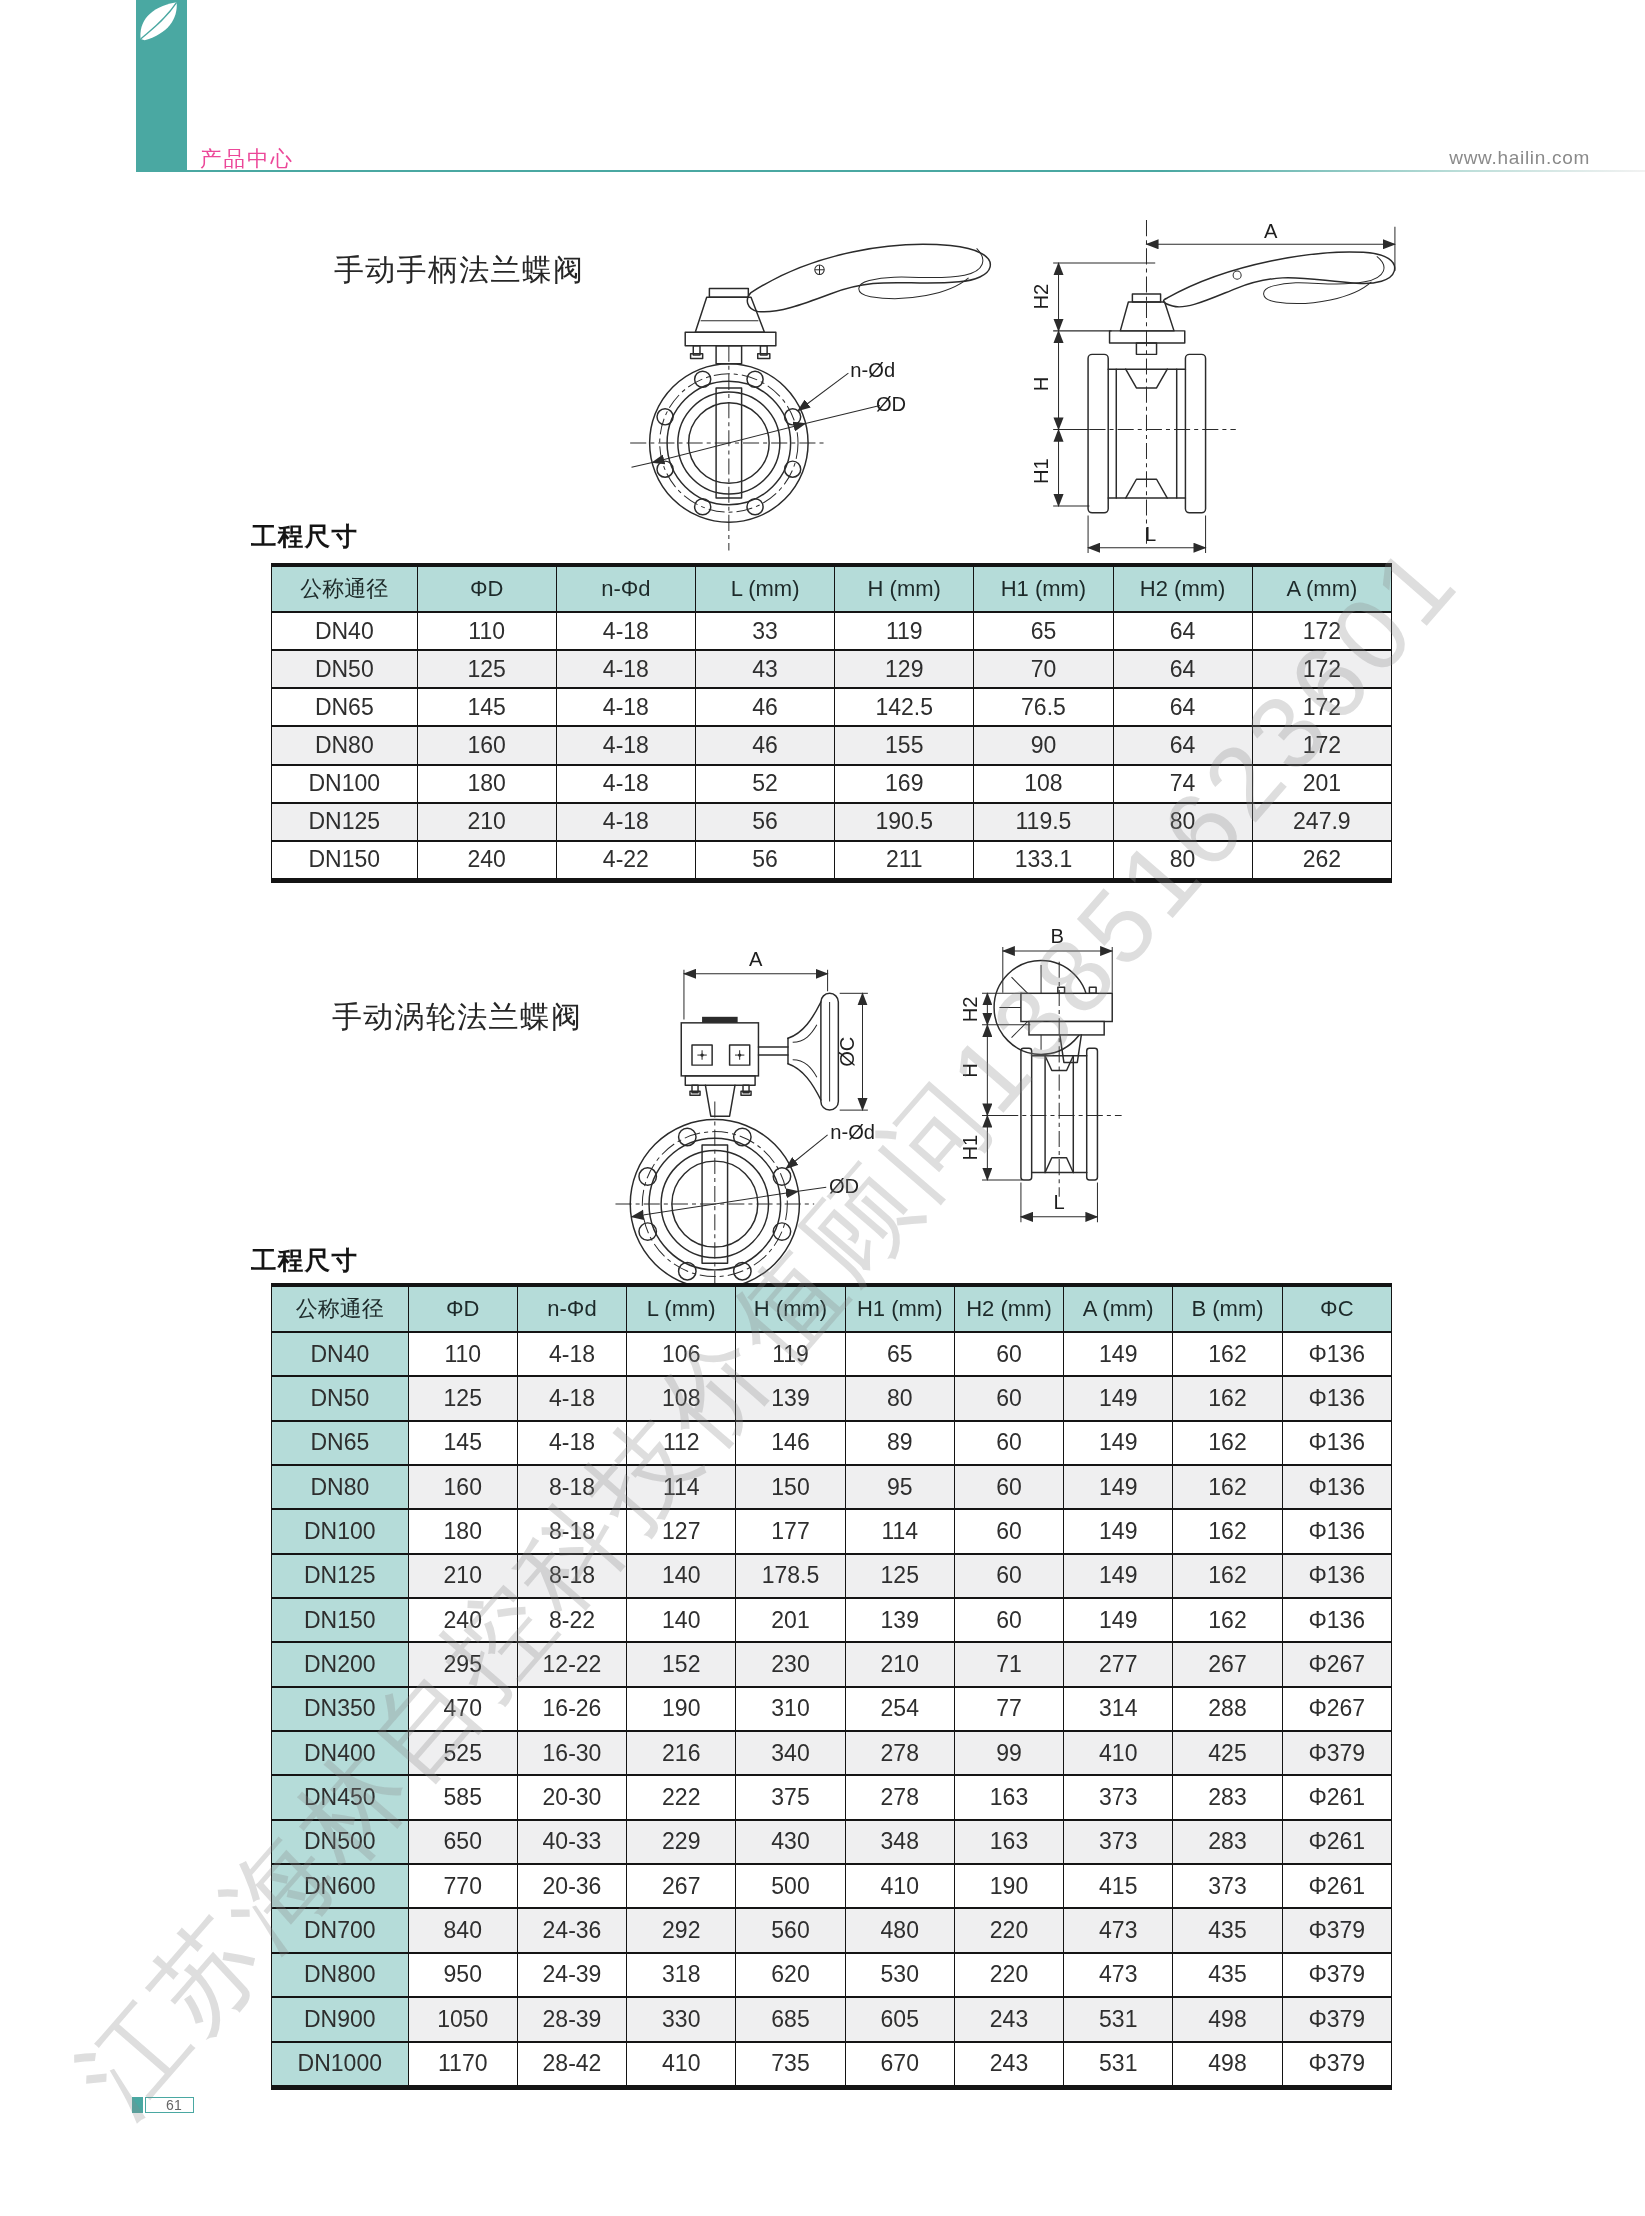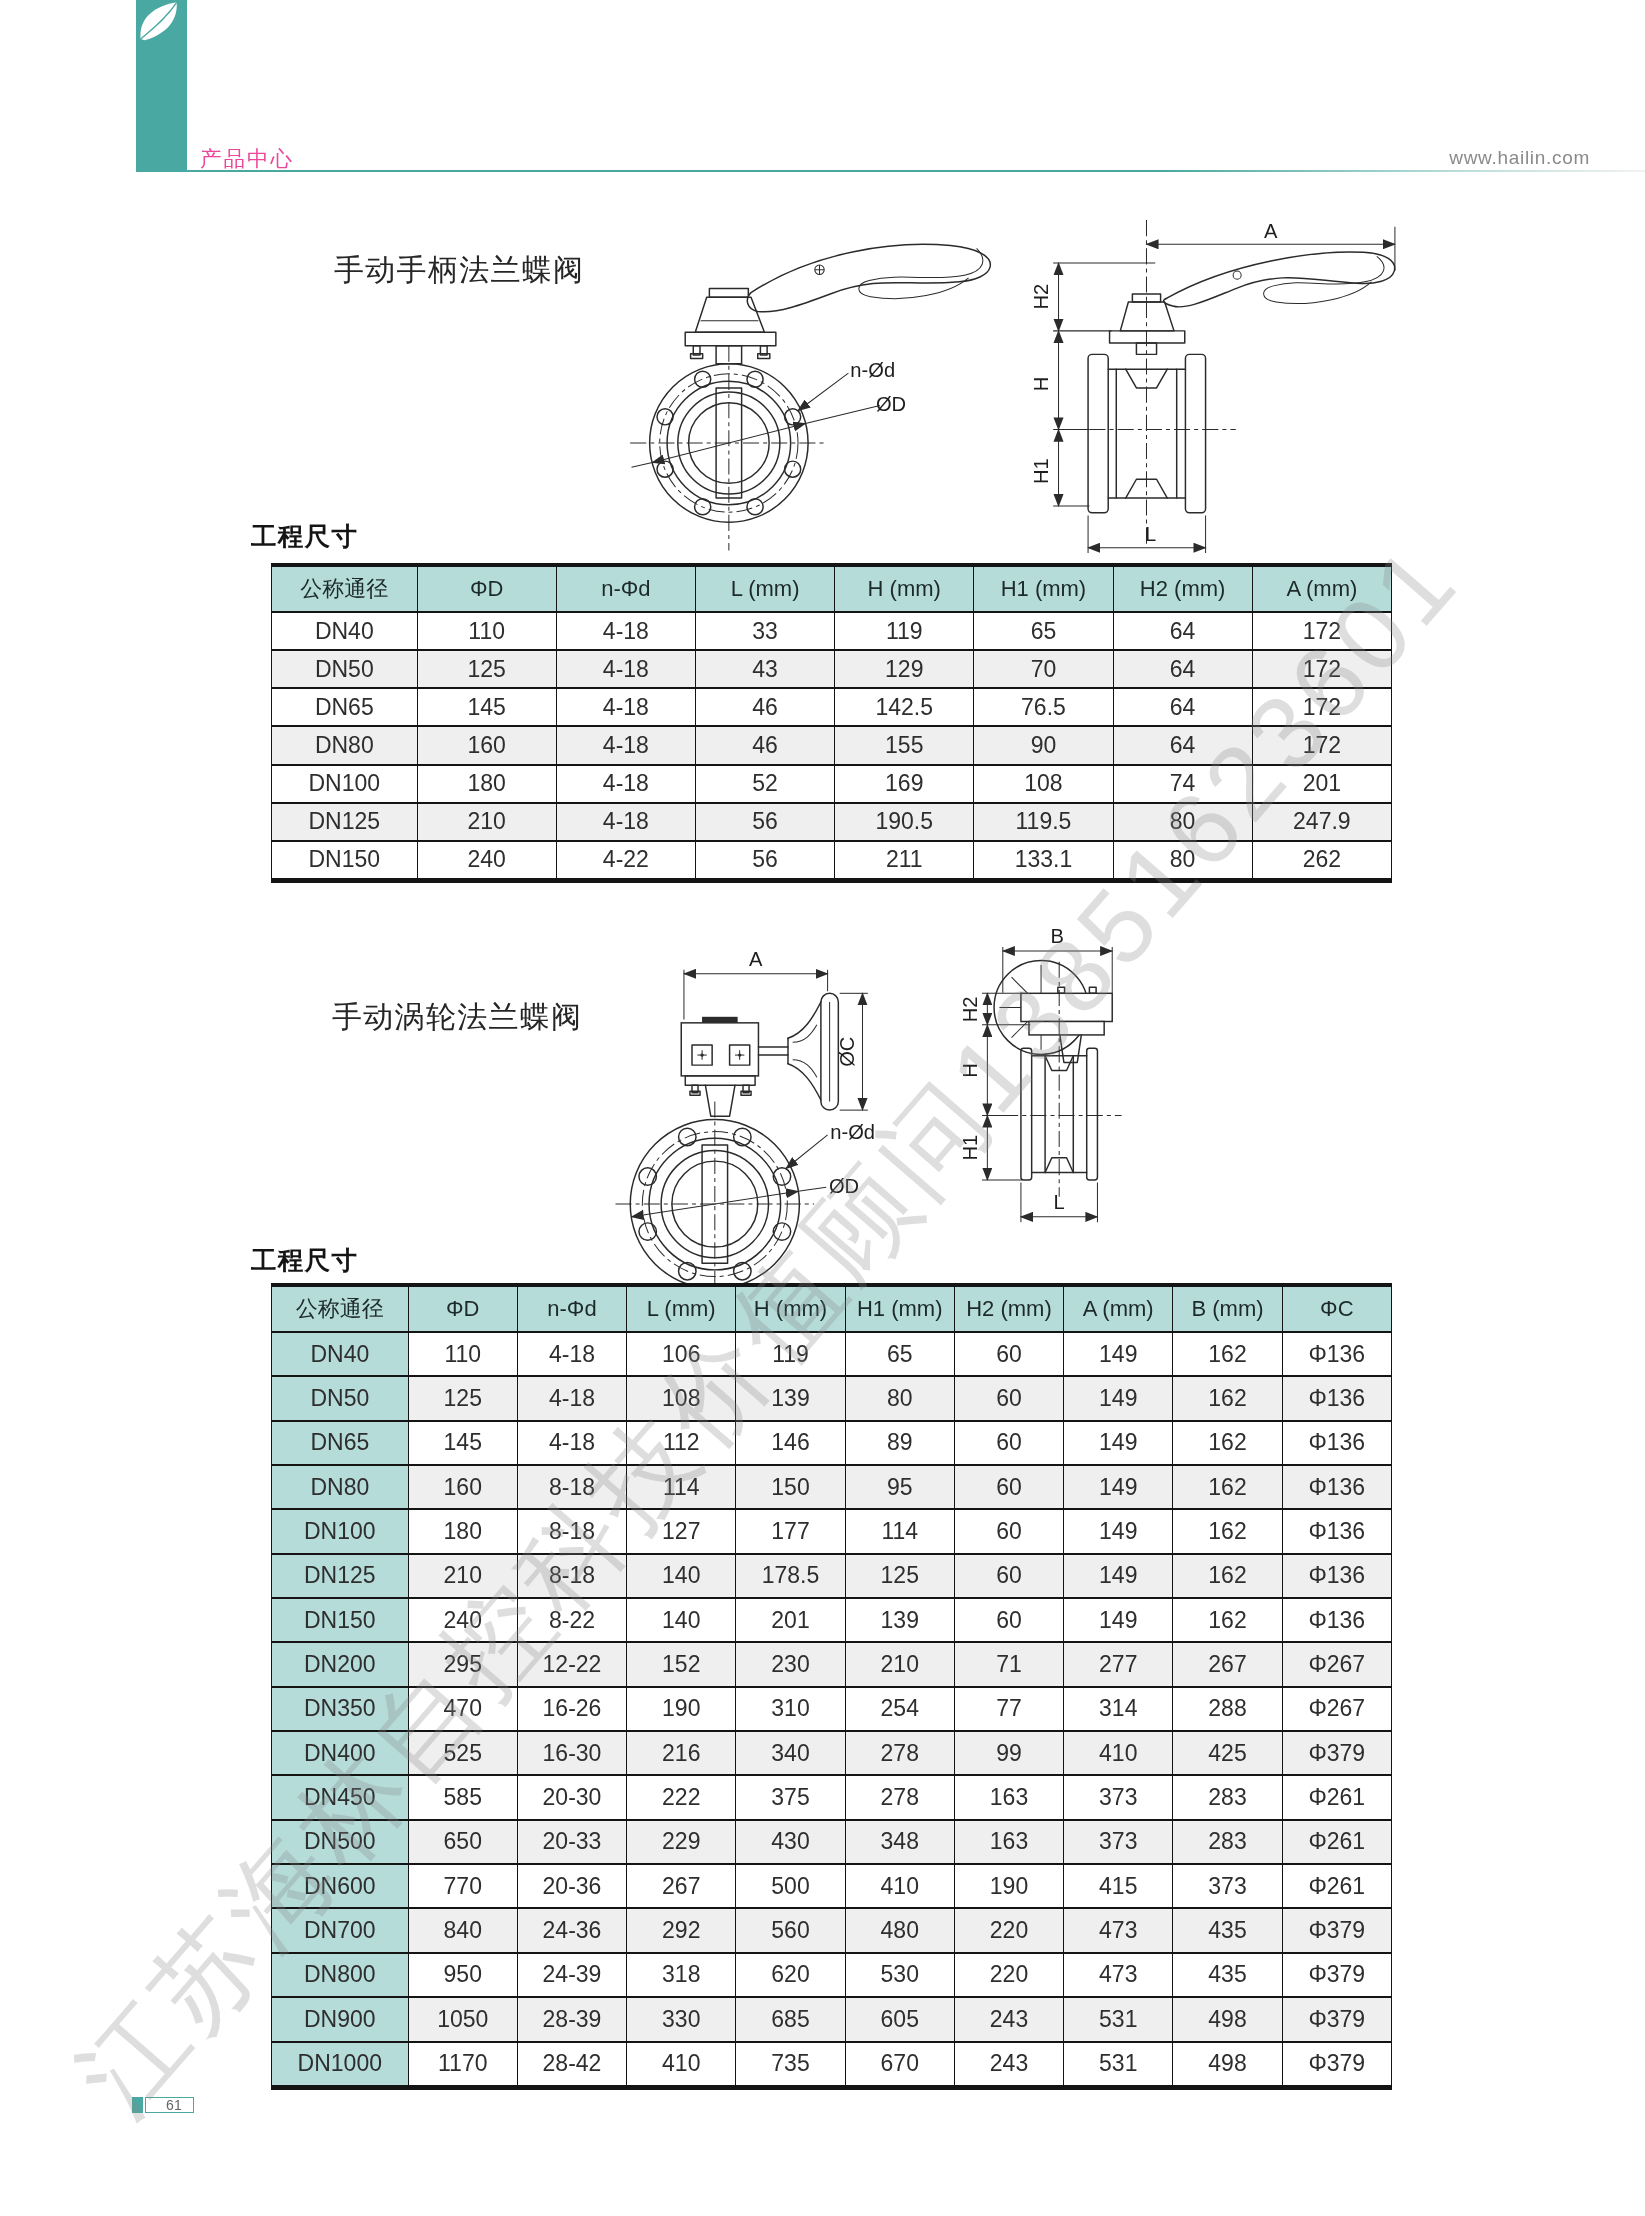--- a/index.html
+++ b/index.html
@@ -538,21 +538,21 @@
           <td>375</td>
           <td>278</td>
           <td>163</td>
           <td>373</td>
           <td>283</td>
           <td>Φ261</td>
         </tr>
         <tr>
           <td>DN500</td>
           <td>650</td>
-          <td>20-33</td>
+          <td>40-33</td>
           <td>229</td>
           <td>430</td>
           <td>348</td>
           <td>163</td>
           <td>373</td>
           <td>283</td>
           <td>Φ261</td>
         </tr>
         <tr>
           <td>DN600</td>

